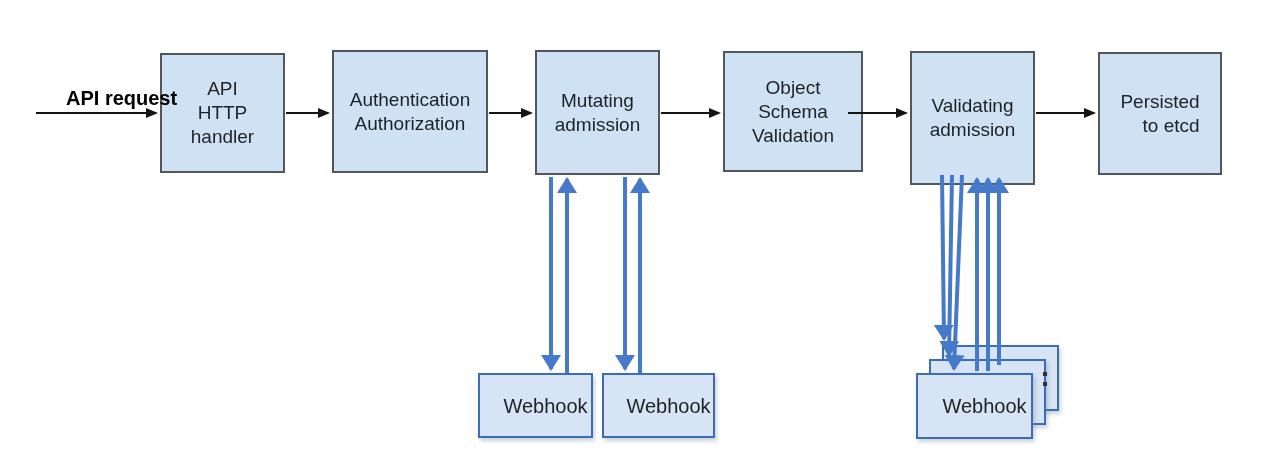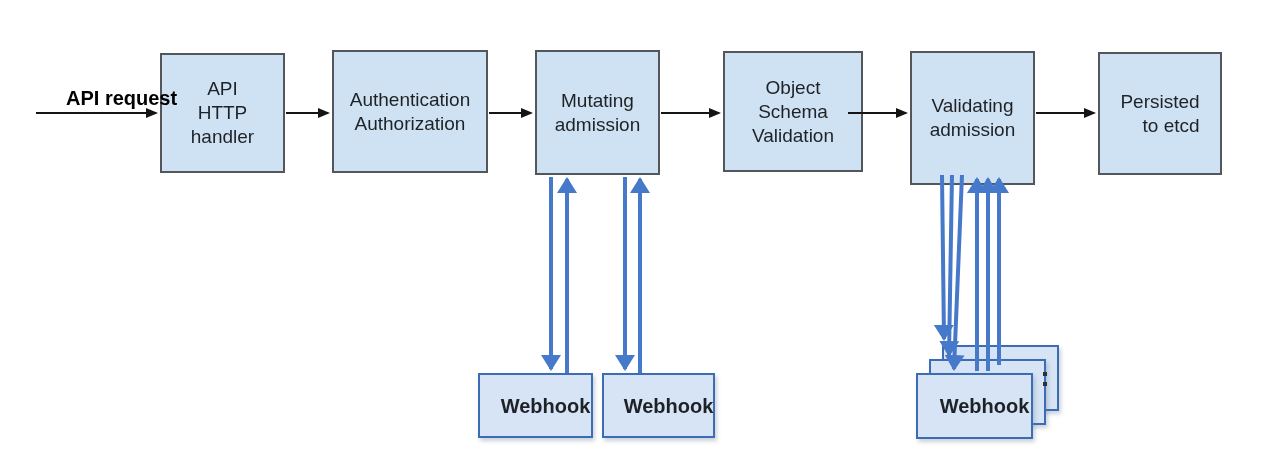--- a/index.html
+++ b/index.html
@@ -23,21 +23,21 @@
     font-size: 19px;
     line-height: 24px;
     color: var(--text);
     white-space: pre-line;
     z-index: 1;
   }
   .webhook {
     background: var(--webhook_fill);
     border: 2px solid var(--webhook_border);
     font-size: 20px;
-    font-weight: 700;
+    font-weight: 400;
     box-shadow: 2px 3px 4px rgba(110, 125, 150, 0.35);
     padding-left: 20px;
   }
   #api-request-label {
     position: absolute;
     left: 42px;
     top: 87px;
     font-size: 20px;
     font-weight: 600;
     color: #000000;

